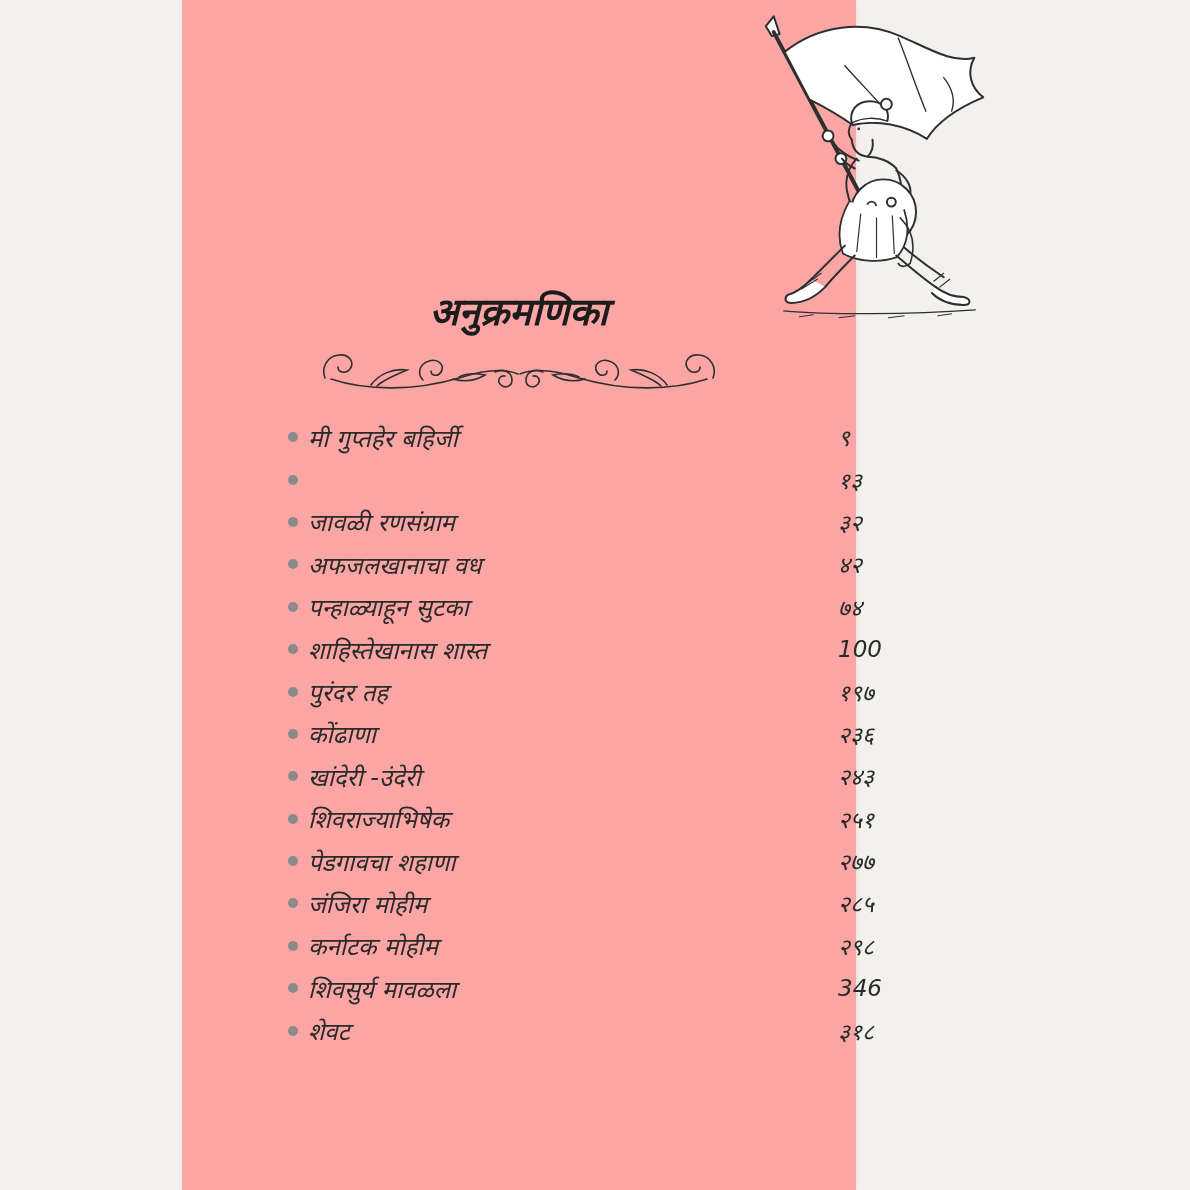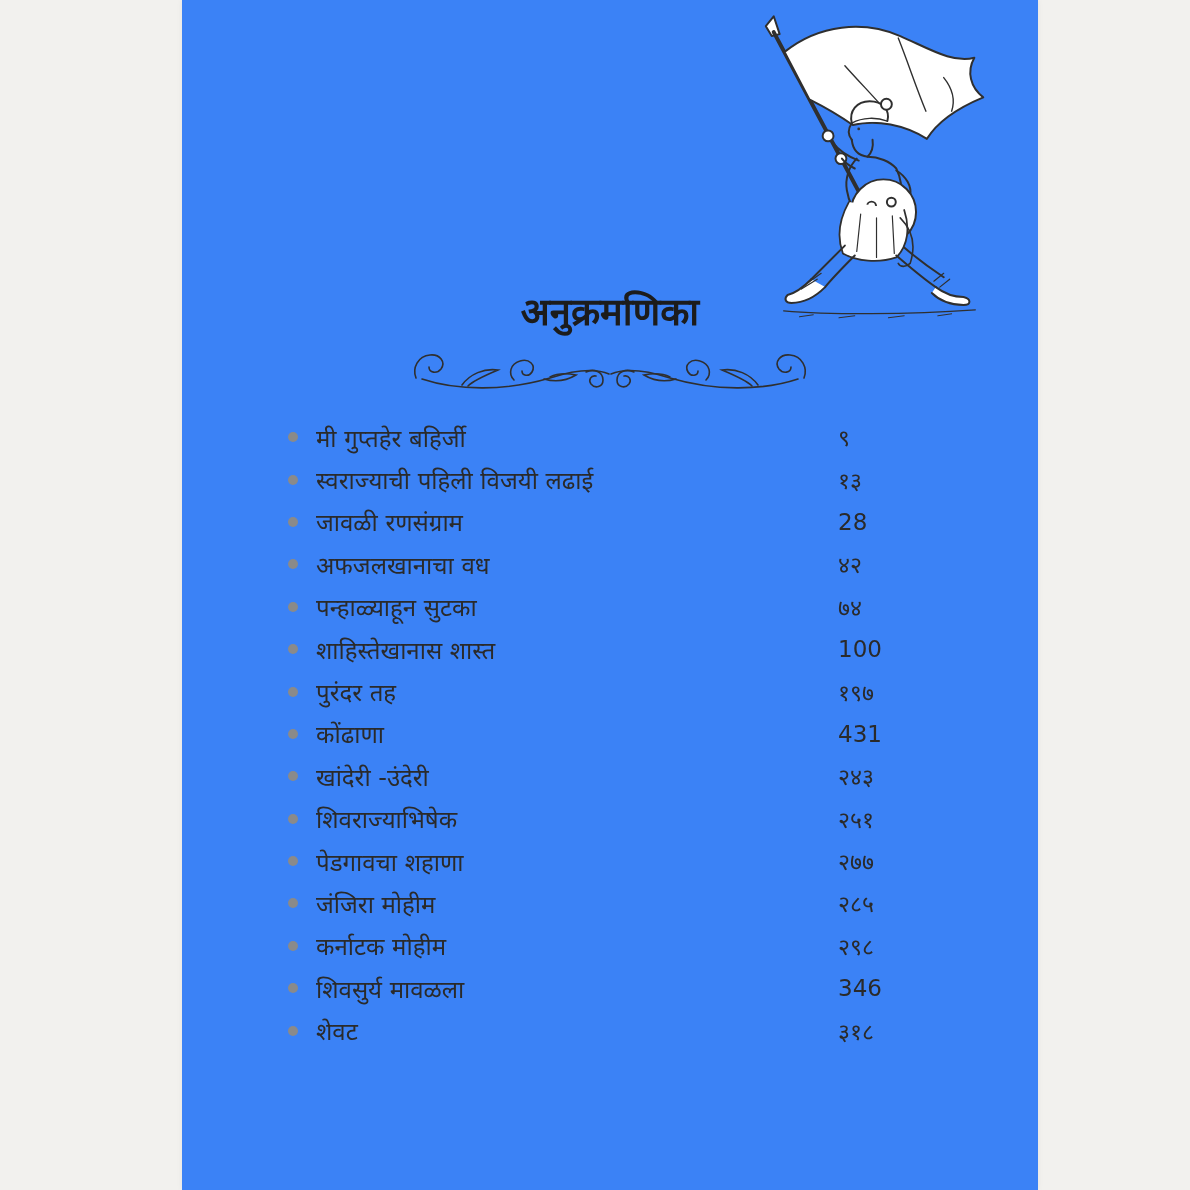--- a/index.html
+++ b/index.html
@@ -5,23 +5,24 @@
   html, body {
     margin: 0; padding: 0;
     width: 1190px; height: 1190px;
     overflow: hidden;
     background: #f2f1ee;
     font-family: "DejaVu Sans", "Liberation Sans", sans-serif;
   }
   .paper {
     position: absolute;
     left: 182px; top: 0;
-    width: 856px; height: 1190px;
-    background: #3b82f6;
+    width: 674px; height: 1190px;
+    background: #fca5a5;
     box-shadow: 0 0 6px rgba(0,0,0,0.06);
+    font-style: italic;
   }
   .warrior {
     position: absolute;
     left: 568px; top: 8px;
     width: 255px; height: 322px;
   }
   .title {
     position: absolute;
     top: 290px; left: 0;
     width: 100%;
@@ -50,21 +51,21 @@
     height: 42.4px;
   }
   .bullet {
     flex: none;
     width: 10px; height: 10px;
     border-radius: 50%;
     background: #8a8a8a;
     margin-left: 106px;
   }
   .label {
-    margin-left: 18px;
+    margin-left: 10px;
     font-size: 24px;
     color: #2a2a2a;
     white-space: nowrap;
   }
   .num {
     position: absolute;
     left: 656px;
     font-size: 23px;
     color: #2a2a2a;
     white-space: nowrap;
@@ -143,28 +144,27 @@
 
   <div class="toc">
     <div class="row">
       <span class="bullet"></span>
       <span class="label">मी गुप्तहेर बहिर्जी</span>
       <span class="num">९</span>
     </div>
 
     <div class="row">
       <span class="bullet"></span>
-      <span class="label">स्वराज्याची पहिली विजयी लढाई</span>
       <span class="num">१३</span>
     </div>
 
     <div class="row">
       <span class="bullet"></span>
       <span class="label">जावळी रणसंग्राम</span>
-      <span class="num">28</span>
+      <span class="num">३२</span>
     </div>
 
     <div class="row">
       <span class="bullet"></span>
       <span class="label">अफजलखानाचा वध</span>
       <span class="num">४२</span>
     </div>
 
     <div class="row">
       <span class="bullet"></span>
@@ -182,21 +182,21 @@
     <div class="row">
       <span class="bullet"></span>
       <span class="label">पुरंदर तह</span>
       <span class="num">१९७</span>
     </div>
 
 
     <div class="row">
       <span class="bullet"></span>
       <span class="label">कोंढाणा</span>
-      <span class="num">431</span>
+      <span class="num">२३६</span>
     </div>
 
     <div class="row">
       <span class="bullet"></span>
       <span class="label">खांदेरी -उंदेरी</span>
       <span class="num">२४३</span>
     </div>
 
     <div class="row">
       <span class="bullet"></span>

